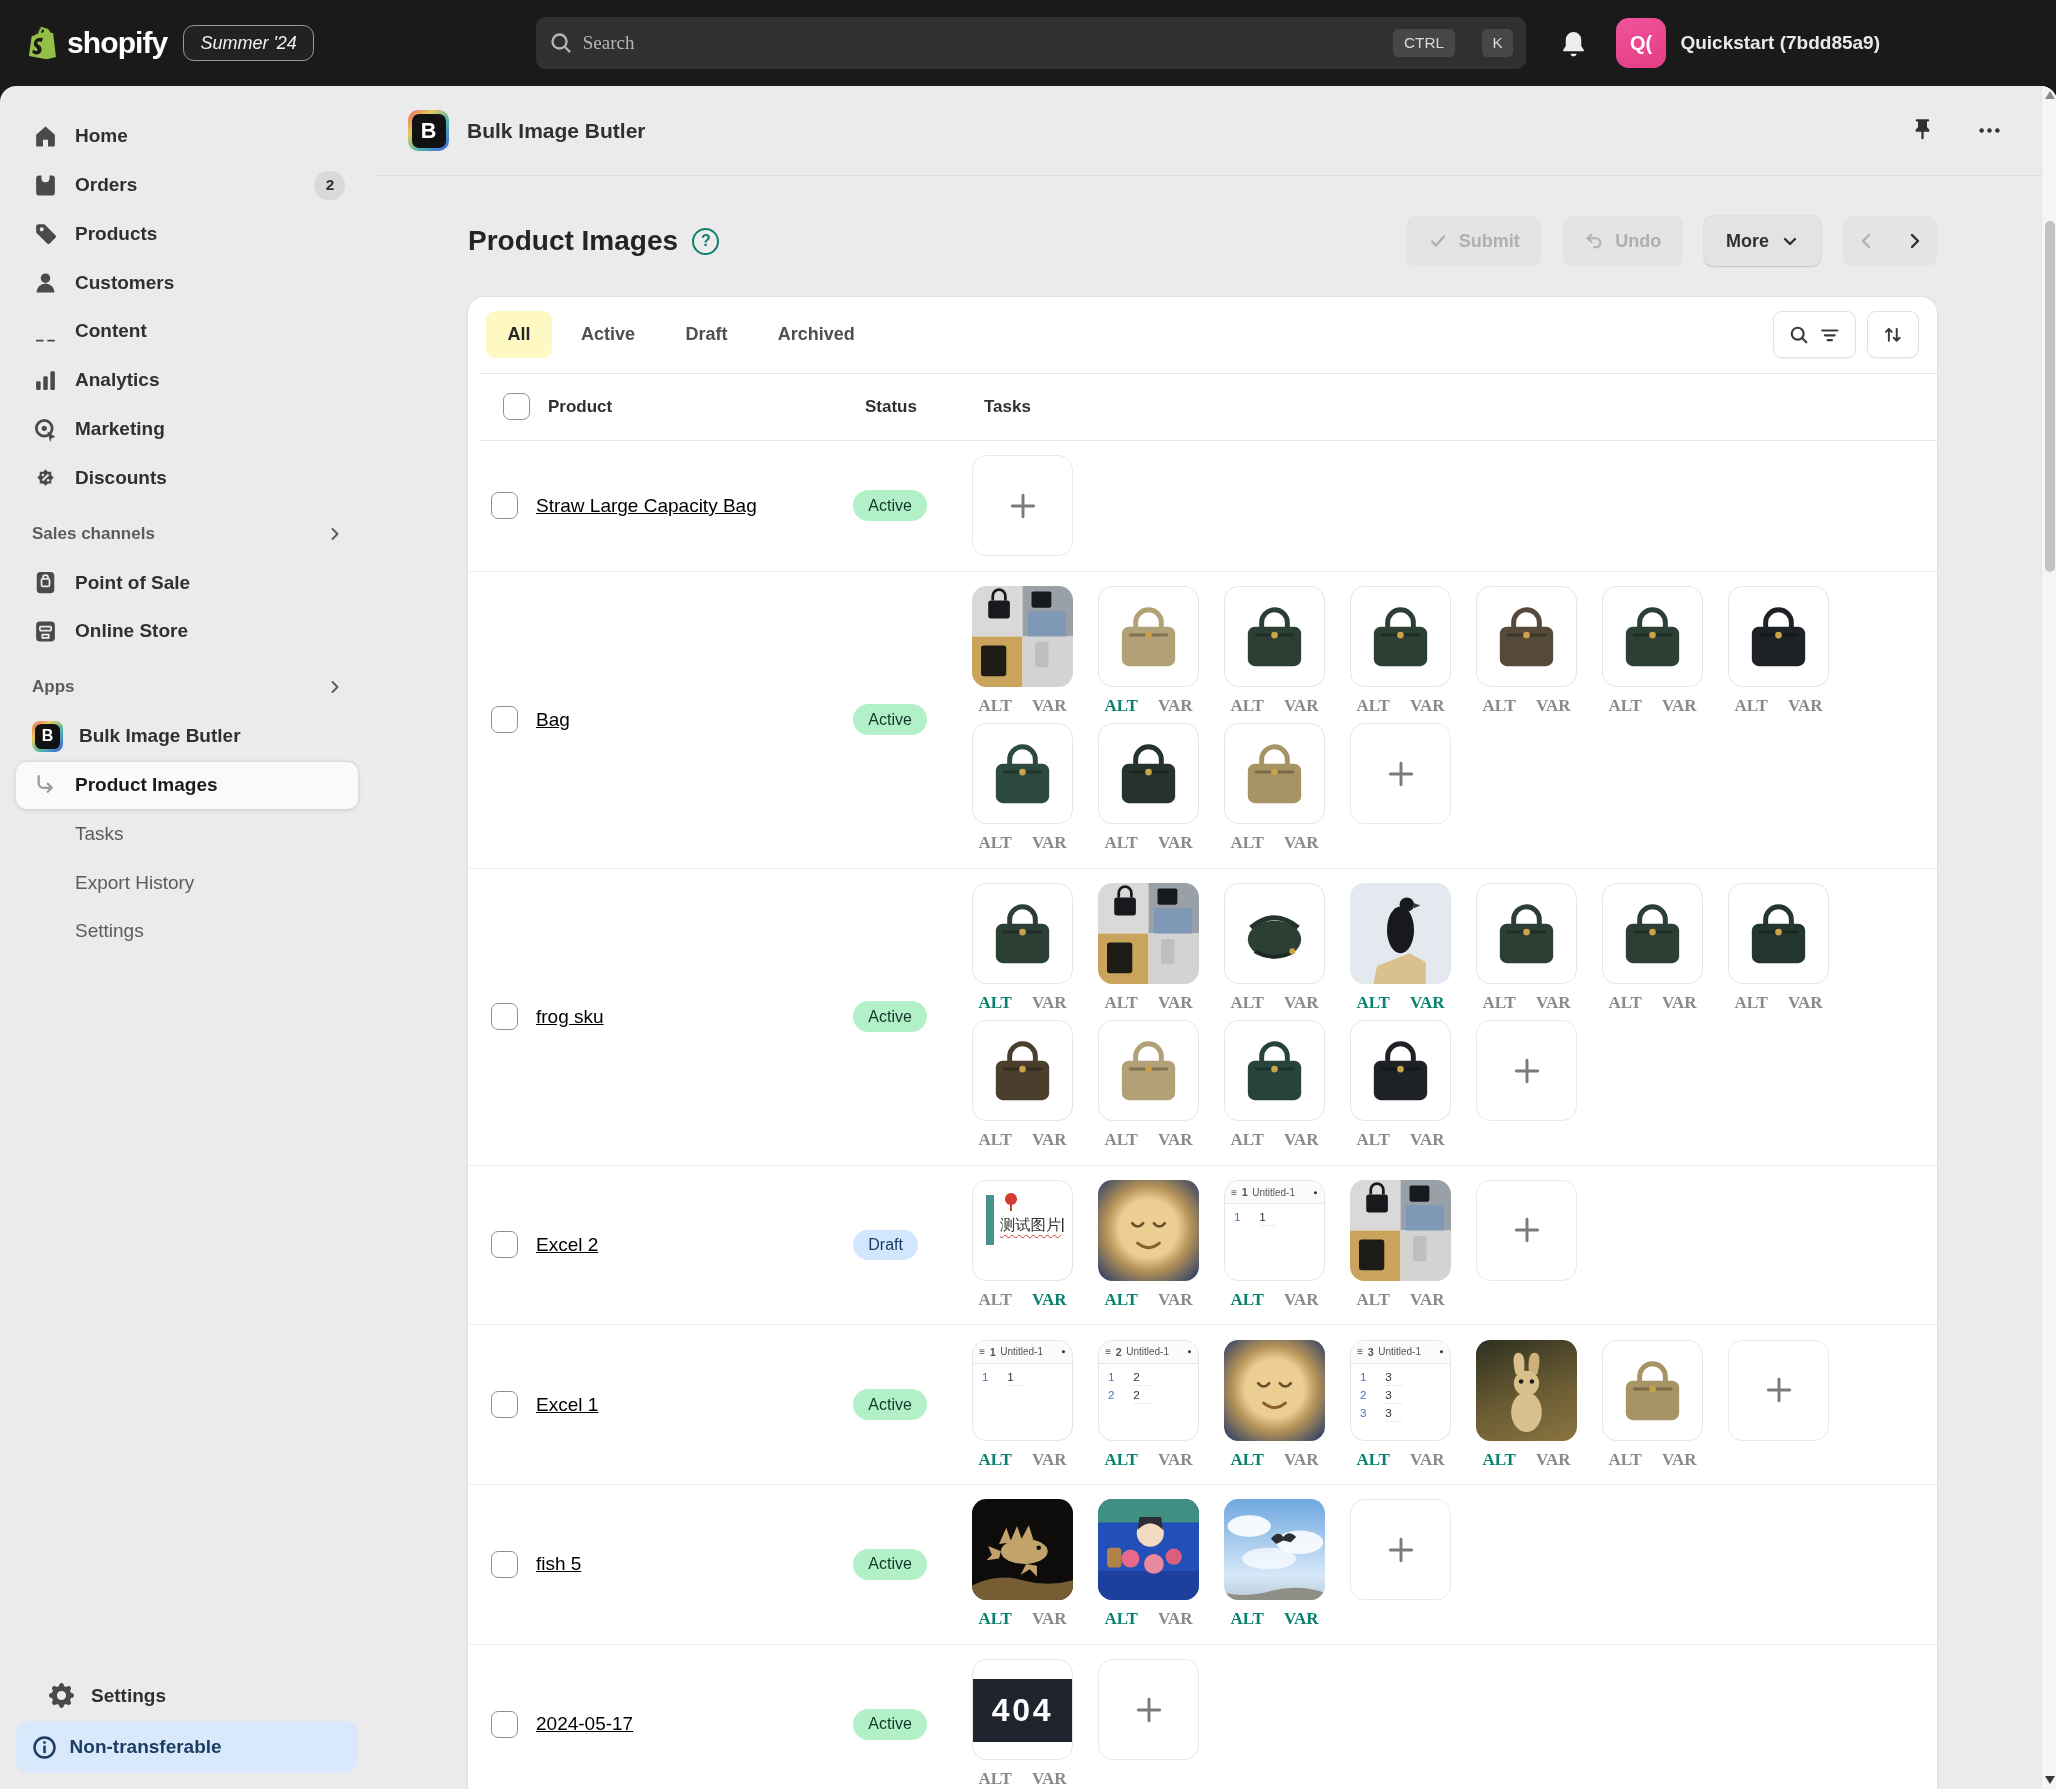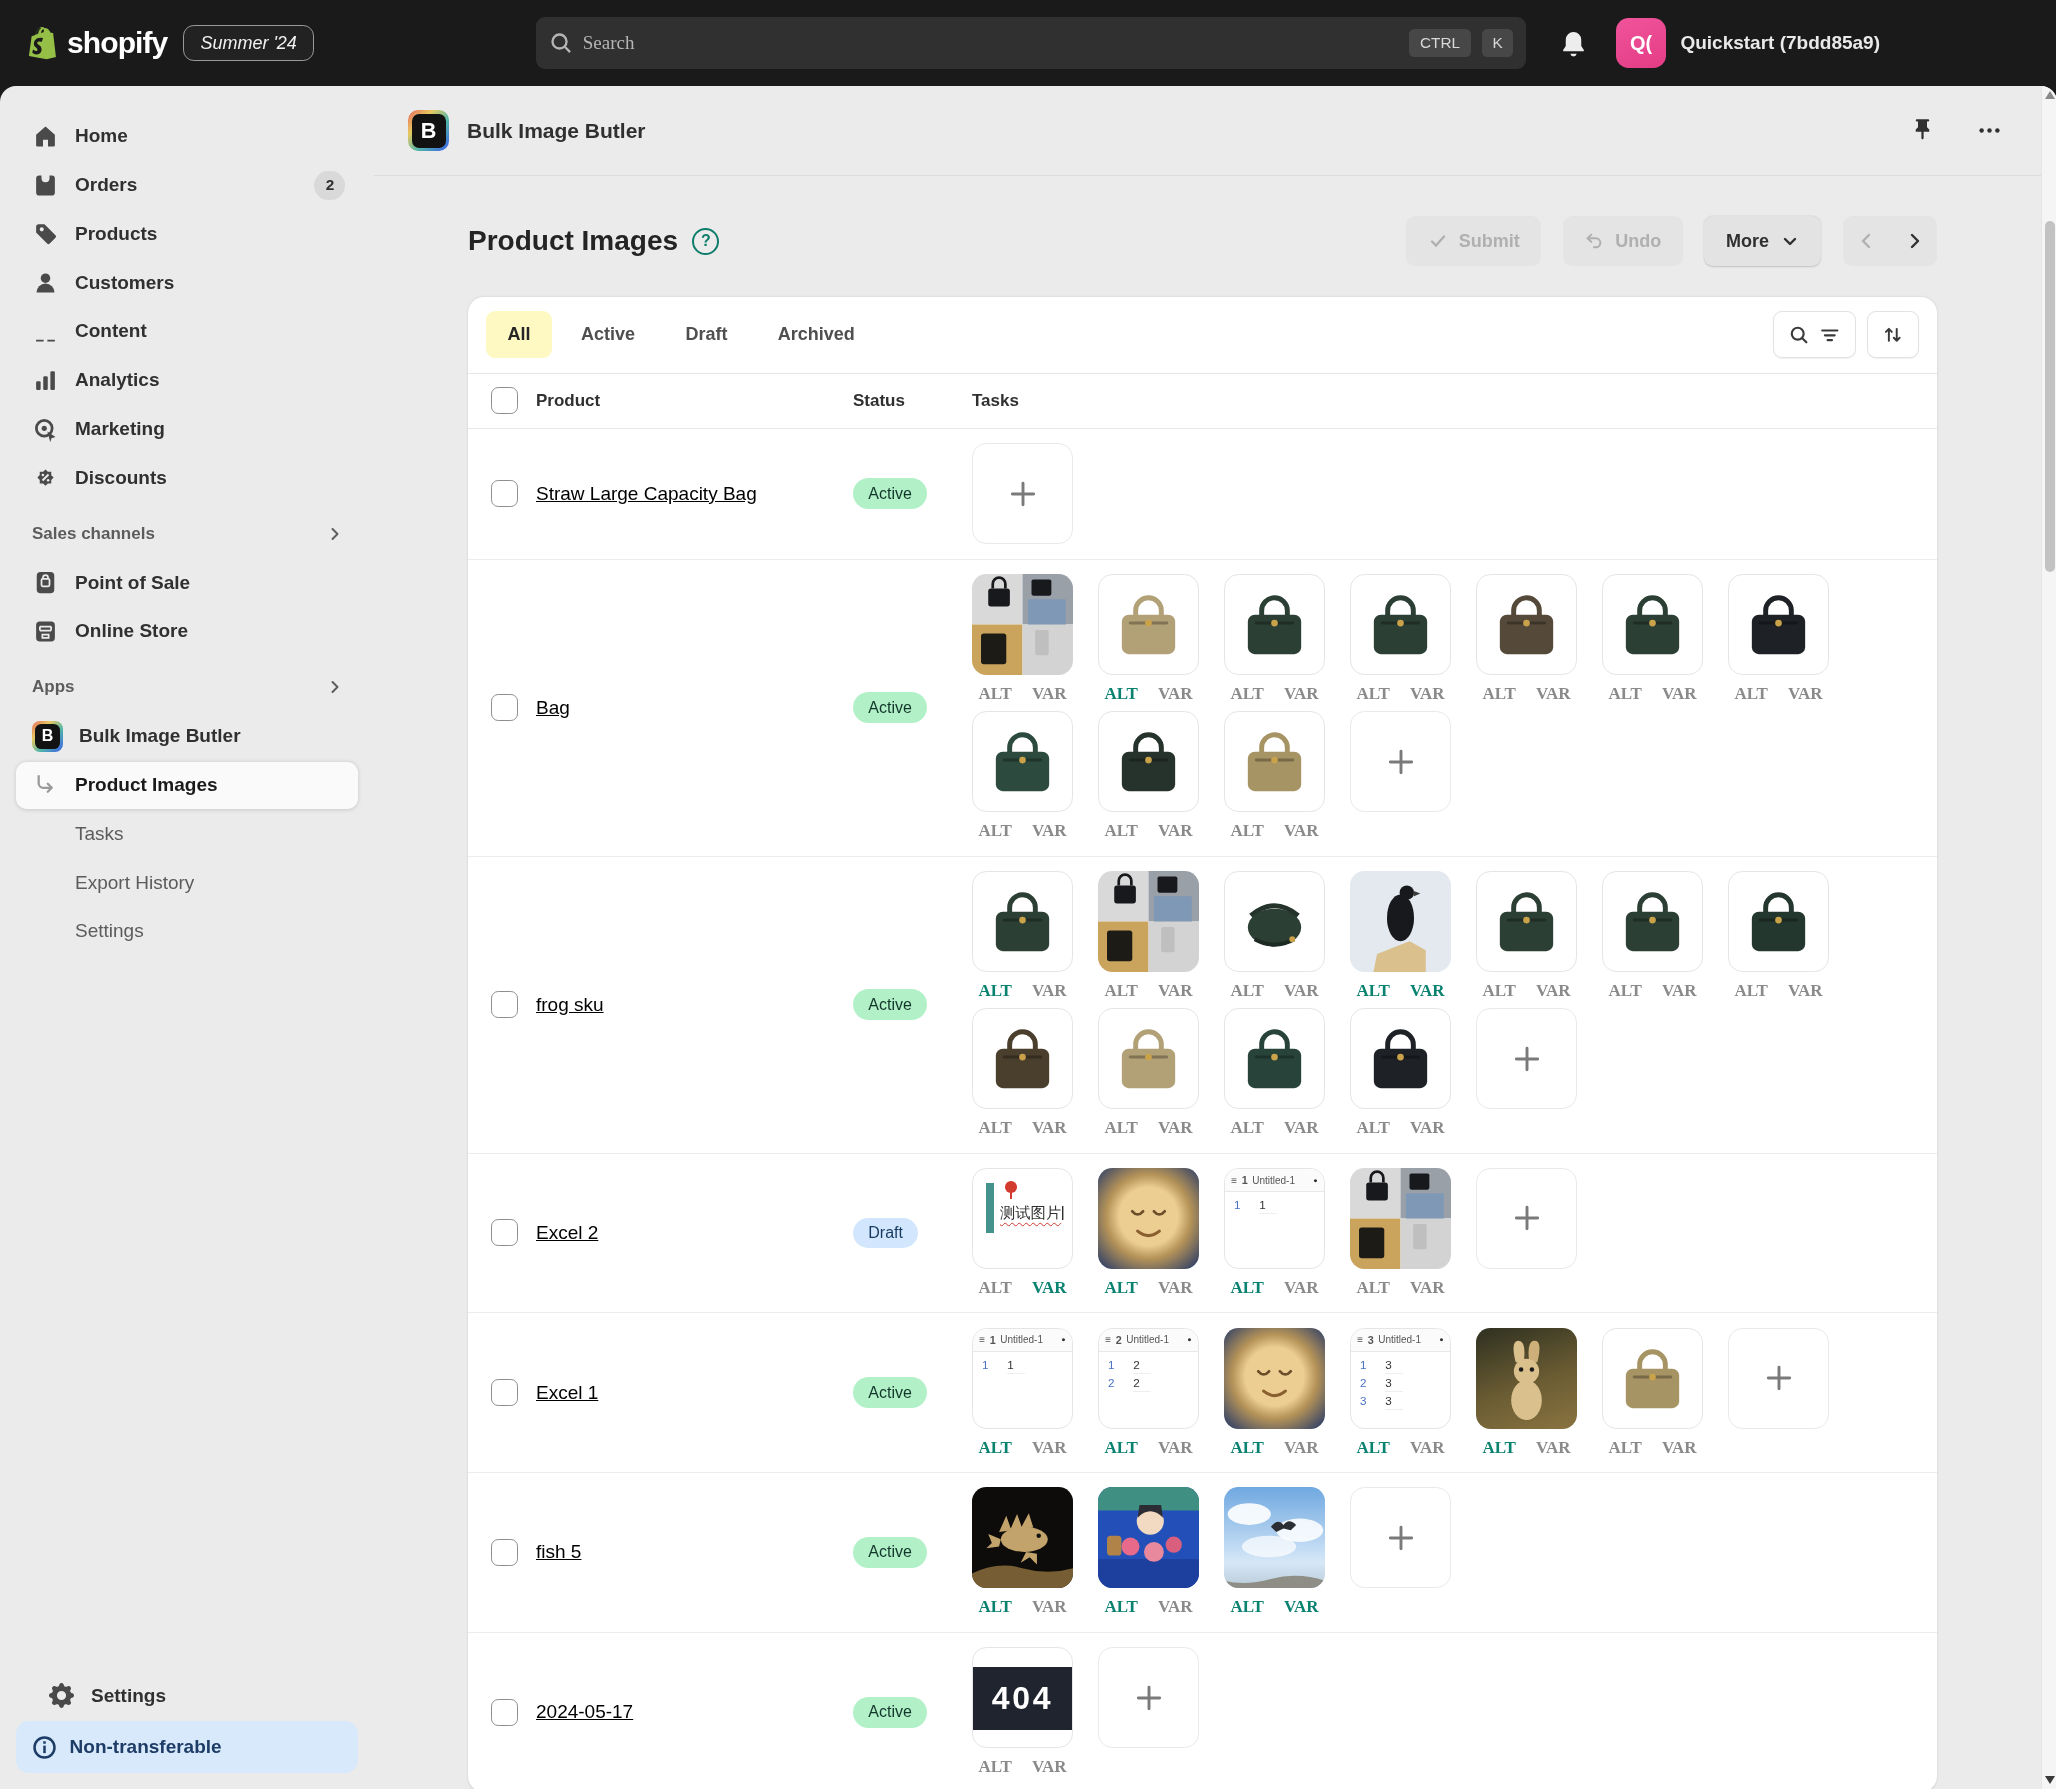--- a/index.html
+++ b/index.html
@@ -6,21 +6,21 @@
   html,body { width:2057px; height:1789px; }
   body { background:#1a1a1a; font-family:"Liberation Sans",sans-serif; overflow:hidden; position:relative; }
 
   
   .topbar { position:absolute; top:0; left:0; width:1907px; height:86px; display:flex; align-items:center; background:#1a1a1a; }
   .logo { display:flex; align-items:center; gap:9px; margin-left:27px; }
   .logo-word { color:#fff; font-size:30px; font-weight:800; letter-spacing:-0.9px; }
   .version-badge { margin-left:16px; border:1.8px solid #9a9a9a; color:#f1f1f1; font-style:italic; font-size:18px; padding:6.3px 16px; border-radius:10.8px; background:#222; }
   .searchbox { position:absolute; left:536px; top:17px; width:990px; height:52px; background:#303030; border-radius:9px; display:flex; align-items:center; padding:0 12.6px; gap:10.8px; }
   .searchbox .ph { color:#b5b5b5; font-size:19px; flex:1;font-family:Liberation Serif, serif; }
-  .kbd { background:#474747; color:#d9d9d9; font-size:15.3px; border-radius:5.4px; padding:5.4px 10.8px; }
+  .kbd { background:#474747; color:#d9d9d9; font-size:15.3px; border-radius:5.4px; padding:5.4px 10.8px;margin-left:16px; }
   .topbar-right { position:absolute; right:27px; top:0; height:86px; display:flex; align-items:center; gap:27px; }
   .bell { color:#eee; width:31px; height:31px; }
   .avatar { width:50px; height:50px; border-radius:12.6px; background:linear-gradient(160deg,#f0549b,#e43c85); color:#fff; font-weight:700; font-size:20px; display:flex; align-items:center; justify-content:center; }
   .username { color:#e9e9e9; font-size:19px; font-weight:600; }
 
   
   .frame { position:absolute; top:86px; left:0; right:0; bottom:0; background:#ebebeb; border-radius:16px 16px 0 0; overflow:hidden; }
 
   
   .sidebar { position:absolute; left:0; top:0; bottom:0; width:374px; padding-top:25px; }
@@ -61,21 +61,21 @@
 
   
   .card { margin:31px 120px 0 94px; background:#fff; border-radius:16px; box-shadow:0 0.9px 2.7px rgba(0,0,0,.12); overflow:hidden; }
   .tabs-row { display:flex; align-items:center; padding:14.4px 18px; gap:7.2px; }
   .tab { height:47px; padding:0 21.6px; border-radius:9px; display:flex; align-items:center; font-size:18px; font-weight:600; color:#4f4f4f; }
   .tab.active { background:#fef9c3; color:#262626; font-weight:700; }
   .tabs-actions { margin-left:auto; display:flex; gap:10.8px; }
   .iconbtn { height:47px; border:1.8px solid #e2e2e2; border-radius:9px; background:#fff; display:flex; align-items:center; justify-content:center; gap:9px; padding:0 14.4px; color:#3a3a3a; box-shadow:0 0.9px 0.9px rgba(0,0,0,.06); }
   .iconbtn svg { width:21.6px; height:21.6px; }
 
-  .thead { display:grid; grid-template-columns:68px 317px 94px 1fr; align-items:center; height:56px; border-top:0.9px solid #e7e7e7; border-bottom:0.9px solid #e7e7e7; font-size:17px; font-weight:700; color:#303030; }
+  .thead { display:grid; grid-template-columns:68px 317px 94px 1fr; align-items:center; height:68px; border-top:0.9px solid #e7e7e7; border-bottom:0.9px solid #e7e7e7; font-size:17px; font-weight:700; color:#303030;margin-left:12px; }
   .trow { display:grid; grid-template-columns:68px 317px 94px 1fr; align-items:center; border-bottom:0.9px solid #ececec; padding:14.4px 0; }
   .trow:last-child { border-bottom:none; }
   .cb { width:27px; height:27px; margin-left:23.4px; border:1.8px solid #8f8f8f; border-radius:7.2px; background:#fff; }
   .product-link { color:#000000; font-size:19px; text-decoration:underline; }
   .pill { display:inline-block; padding:6.3px 15.3px; border-radius:899px; font-size:16px; font-weight:500; }
   .pill.success { background:#b2f1c8; color:#12372a; }
   .pill.info { background:#d2e7fd; color:#16395f; }
 
   .img-lines { display:flex; flex-direction:column; gap:7.2px; }
   .thumbline { display:flex; gap:25px; }

